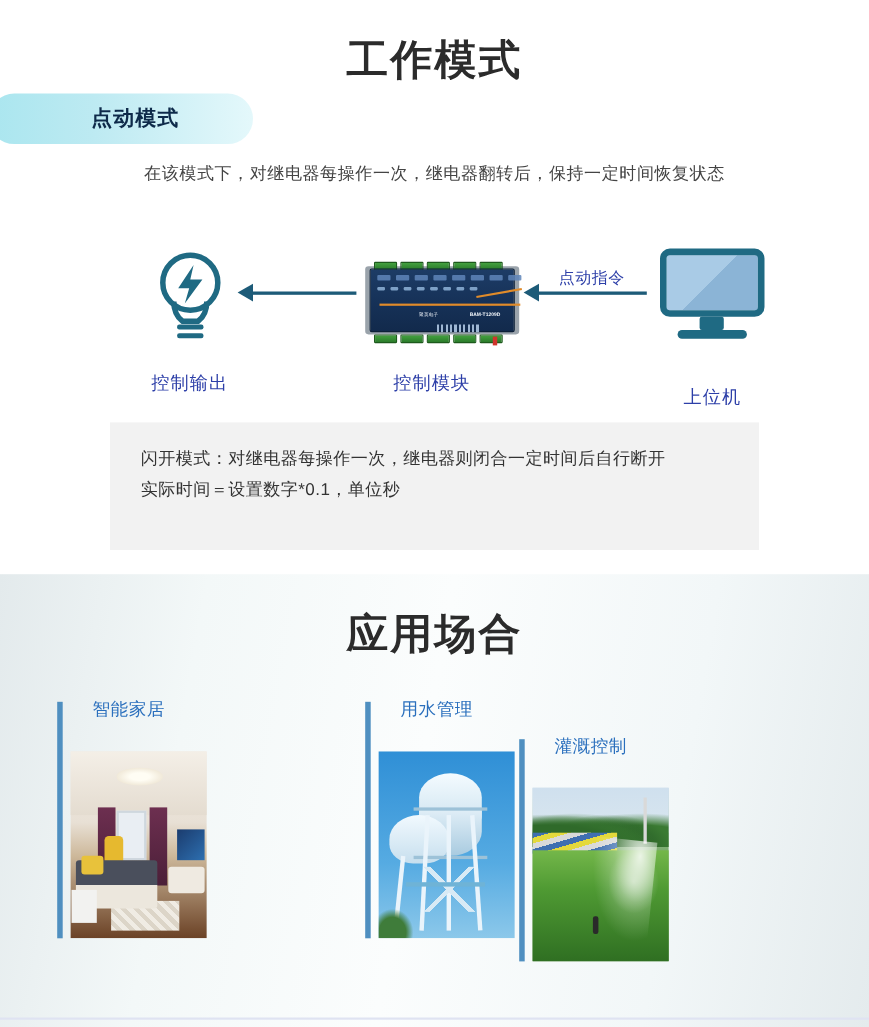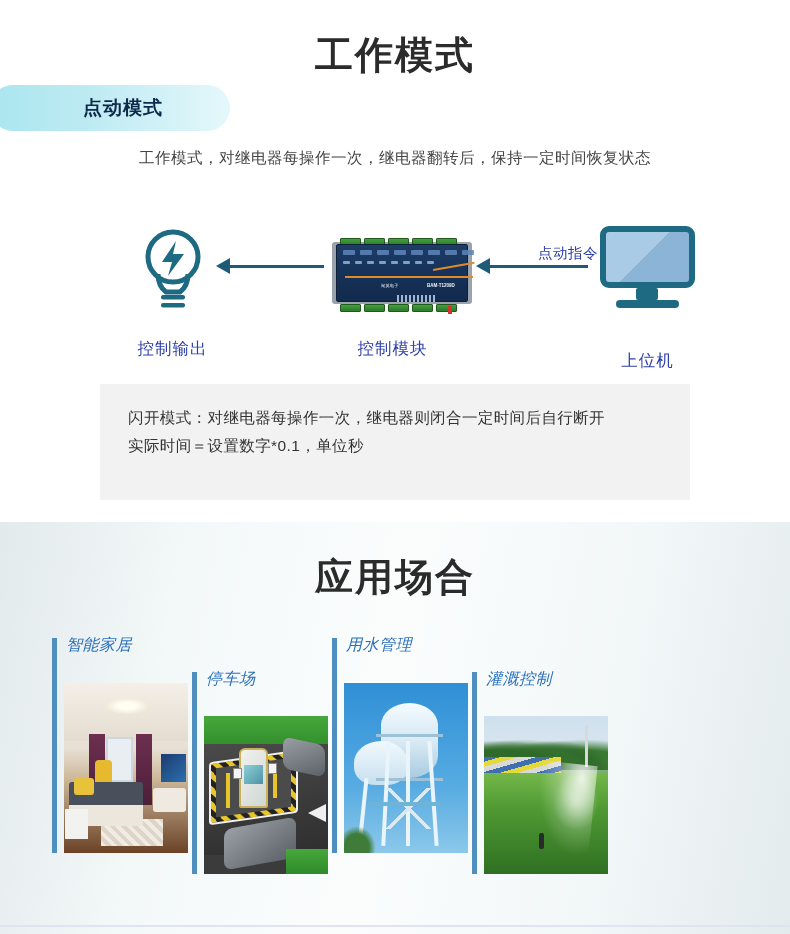--- a/index.html
+++ b/index.html
@@ -115,21 +115,21 @@
     position:absolute; left:216px; top:48px; width:0; height:0;
     border-top:8px solid transparent; border-bottom:8px solid transparent;
     border-right:14px solid #1d5b78;
   }
   #arrow2-line { left:488px; top:55px; width:100px; }
   #arrow2-head {
     position:absolute; left:476px; top:48px; width:0; height:0;
     border-top:8px solid transparent; border-bottom:8px solid transparent;
     border-right:14px solid #1d5b78;
   }
-  .arrow-text { position:absolute; text-align:right; font-size:14.5px; color:#2d3fa8; line-height:1.45; letter-spacing:.5px; }
+  .arrow-text { position:absolute; text-align:center; font-size:14.5px; color:#2d3fa8; line-height:1.45; letter-spacing:.5px; }
   #arrow-text-top { left:478px; top:33px; width:120px; }
   #arrow-text-bot { left:478px; top:64px; width:120px; }
 
   
   #info-box {
     position:absolute; left:100px; top:384px; width:590px; height:116px;
     background:#f2f2f2;
   }
   #info-box ul { list-style:none; padding:20px 0 0 28px; }
   #info-box li { font-size:15.5px; color:#333; line-height:28px; letter-spacing:.4px; }
@@ -138,22 +138,22 @@
   #section-apps {
     position:absolute; left:0; top:522px; width:790px; height:412px;
     background: linear-gradient(100deg,#e3eaec 0%,#f3f8f8 22%,#fbfdfd 48%,#f2f7f8 76%,#e4ebed 100%);
   }
   #apps-title { top:36px; }
   #bottom-rule { position:absolute; left:0; bottom:7px; width:790px; height:2px; background:#dfe3f2; }
 
   .app-card { position:absolute; }
   .app-bar { position:absolute; left:0; top:0; width:5px; background:#4f8fc0; }
   .app-label {
-    position:absolute; left:14px; top:-3px;
-    font-size:16px; color:#2a6fbd; white-space:nowrap; letter-spacing:.5px;font-style:italic;
+    position:absolute; left:32px; top:-3px;
+    font-size:16px; color:#2a6fbd; white-space:nowrap; letter-spacing:.5px;
   }
   .app-photo {
     position:absolute; left:12px; overflow:hidden;
     box-shadow:0 0 0 0 rgba(0,0,0,0);
   }
 
   
   .ph { position:absolute; inset:0; }
 
   
@@ -300,21 +300,21 @@
 <div id="page">
 
   <section id="section-work">
 
     <h1 class="sec-title" id="work-title">工作模式</h1>
 
     <div id="mode-badge">
       <span>点动模式</span>
     </div>
 
-    <p id="mode-desc">工作模式，对继电器每操作一次，继电器翻转后，保持一定时间恢复状态</p>
+    <p id="mode-desc">在该模式下，对继电器每操作一次，继电器翻转后，保持一定时间恢复状态</p>
 
     <div id="diagram">
 
       <div id="bulb">
         <svg viewBox="0 0 70 90" width="70" height="90" aria-hidden="true">
           <circle cx="35" cy="33" r="25" fill="none" stroke="#1f6a83" stroke-width="5"></circle>
           <path d="M20 50 Q20 62 28 68 L42 68 Q50 62 50 50" fill="none" stroke="#1f6a83" stroke-width="5"></path>
           <path d="M38 17 L24 38 L34 38 L30 52 L46 30 L35 30 Z" fill="#1f6a83"></path>
           <rect x="23" y="71" width="24" height="4.5" rx="2" fill="#1f6a83"></rect>
           <rect x="23" y="79" width="24" height="4.5" rx="2" fill="#1f6a83"></rect>
@@ -411,44 +411,20 @@
           <div class="bed-tv"></div>
           <div class="bed-rug"></div>
           <div class="bed-bed"></div>
           <div class="bed-pill"></div>
           <div class="bed-ns"></div>
           <div class="bed-sofa"></div>
         </div>
       </div>
     </div>
 
-    <div class="app-card" style="left:192px; top:150px; width:132px; height:202px;">
-      <div class="app-bar" style="height:202px;"></div>
-      <div class="app-label">停车场</div>
-      <div class="app-photo" style="top:44px; width:124px; height:158px;">
-        <div class="ph park-scene">
-          <div class="park-grass"></div>
-          <div class="park-road"></div>
-          <div class="park-hatch">
-            <div class="park-hatch-in"></div>
-          </div>
-          <div class="park-car top"></div>
-          <div class="park-booth">
-            <div class="park-booth-win"></div>
-          </div>
-          <div class="park-gate a"></div>
-          <div class="park-gate b"></div>
-          <div class="park-sign a"></div>
-          <div class="park-sign b"></div>
-          <div class="park-car bot"></div>
-          <div class="park-arrow"></div>
-          <div class="park-grass2"></div>
-        </div>
-      </div>
-    </div>
 
     <div class="app-card" style="left:332px; top:116px; width:132px; height:215px;">
       <div class="app-bar" style="height:215px;"></div>
       <div class="app-label">用水管理</div>
       <div class="app-photo" style="top:45px; width:124px; height:170px;">
         <div class="ph water-scene">
           <div class="wt-tank"></div>
           <div class="wt-bowl"></div>
           <div class="wt-ring a"></div>
           <div class="wt-tank2"></div>

